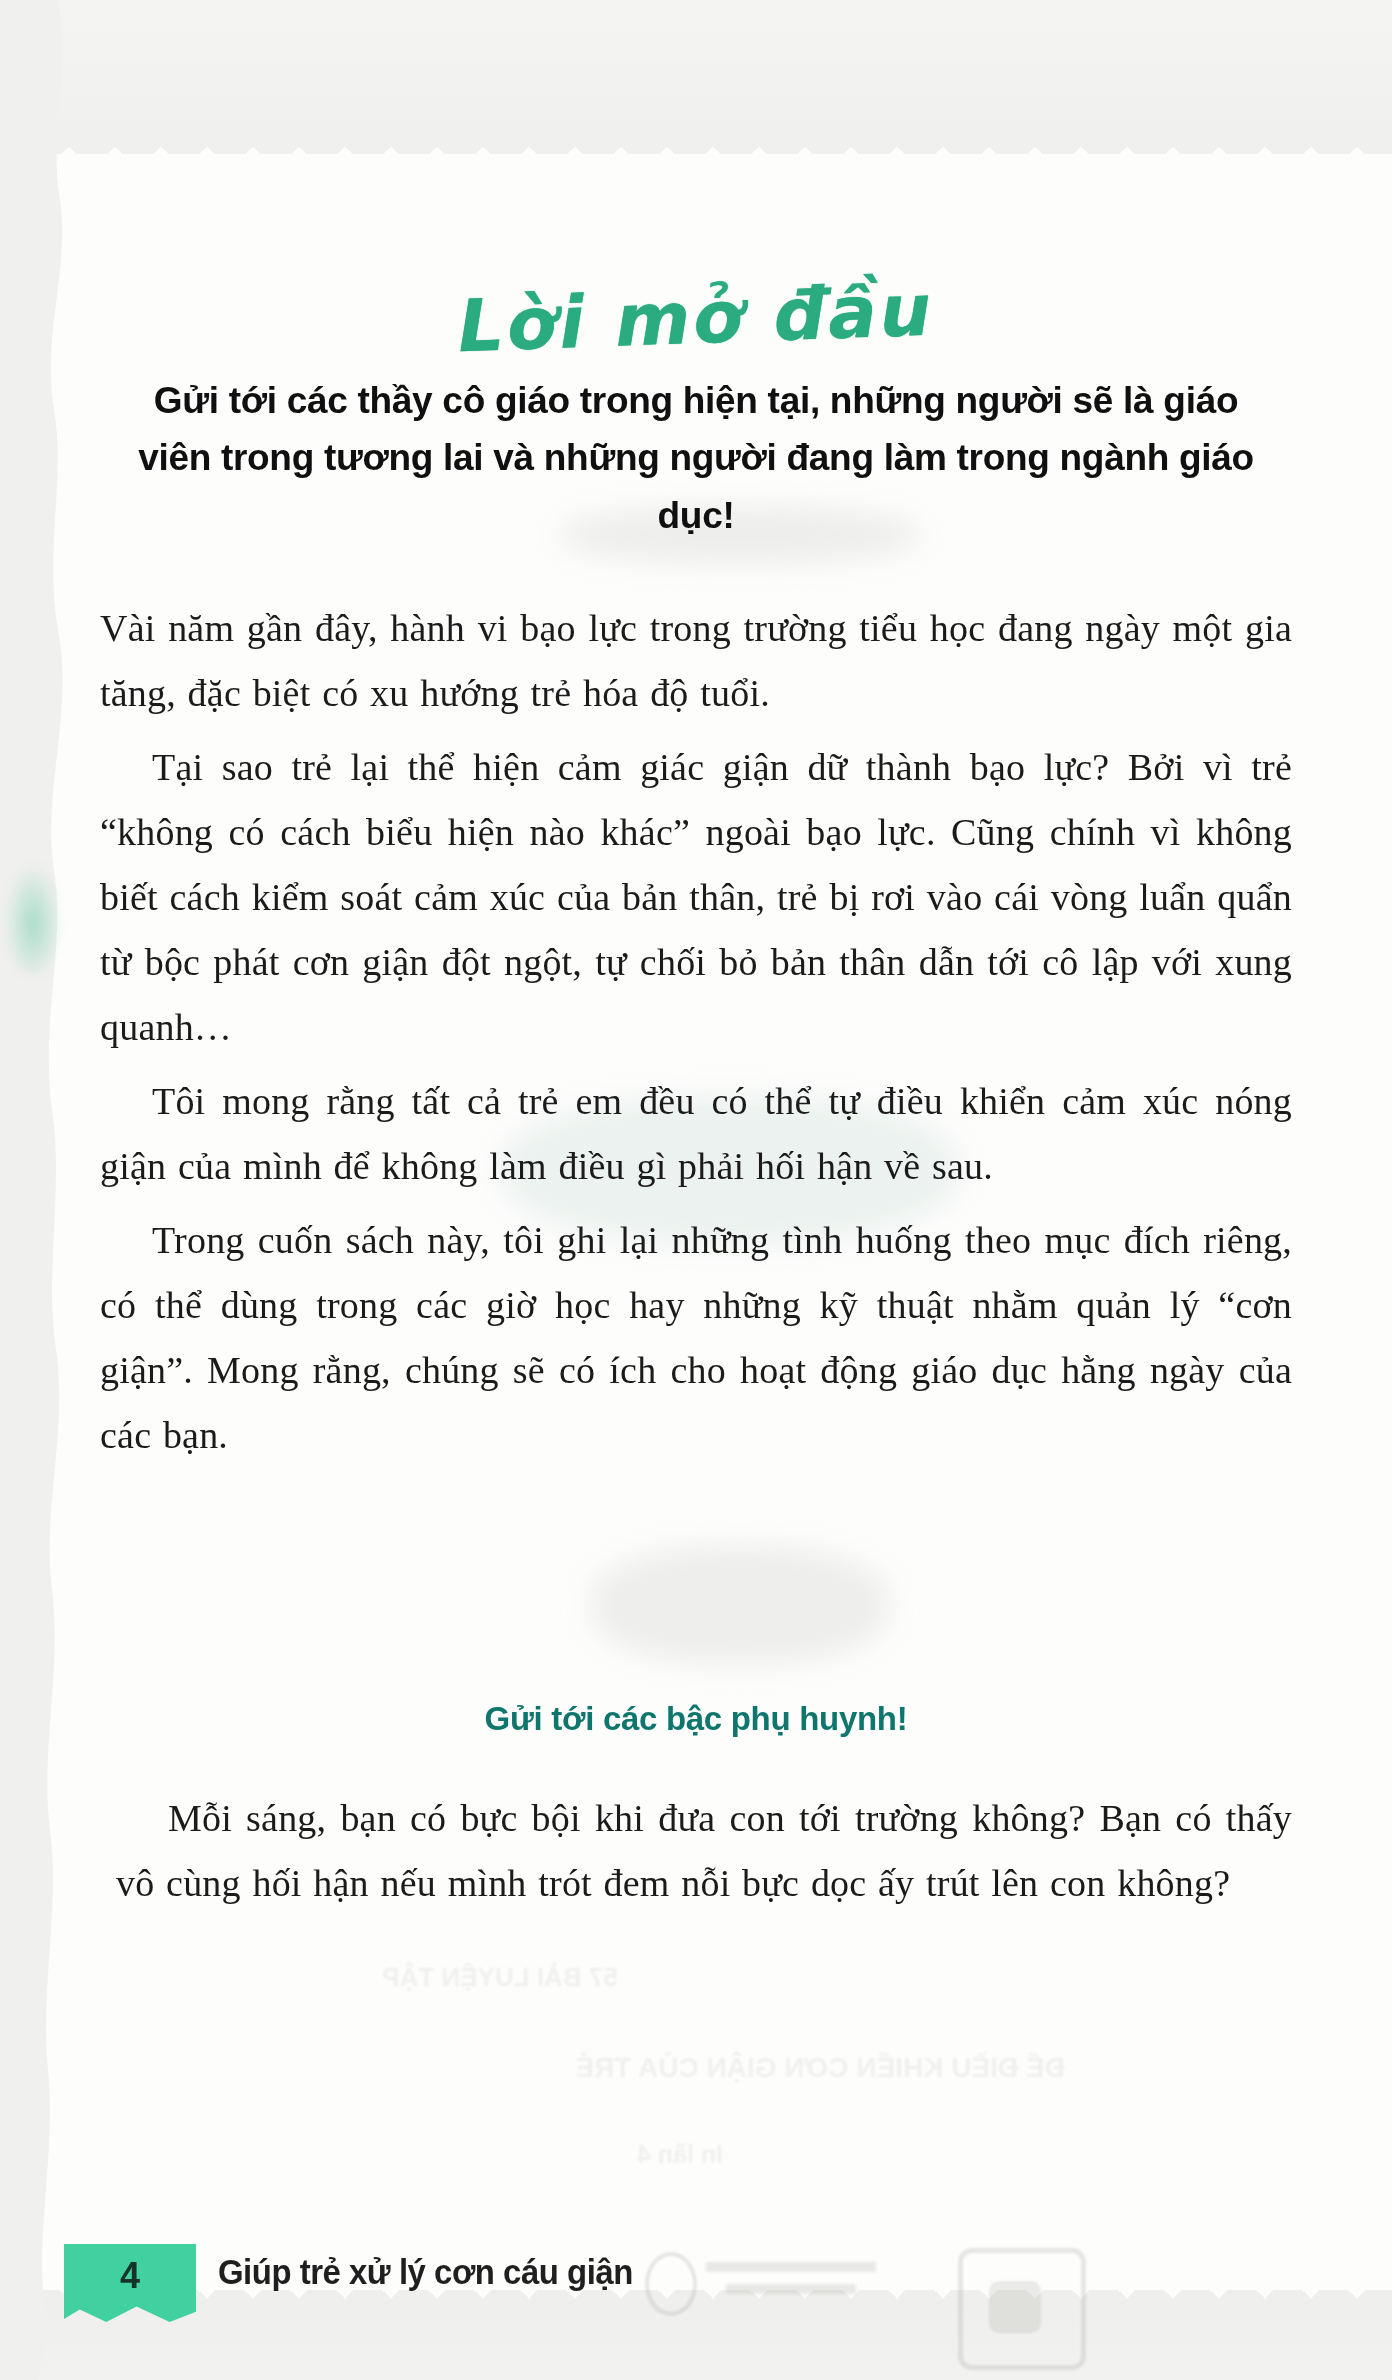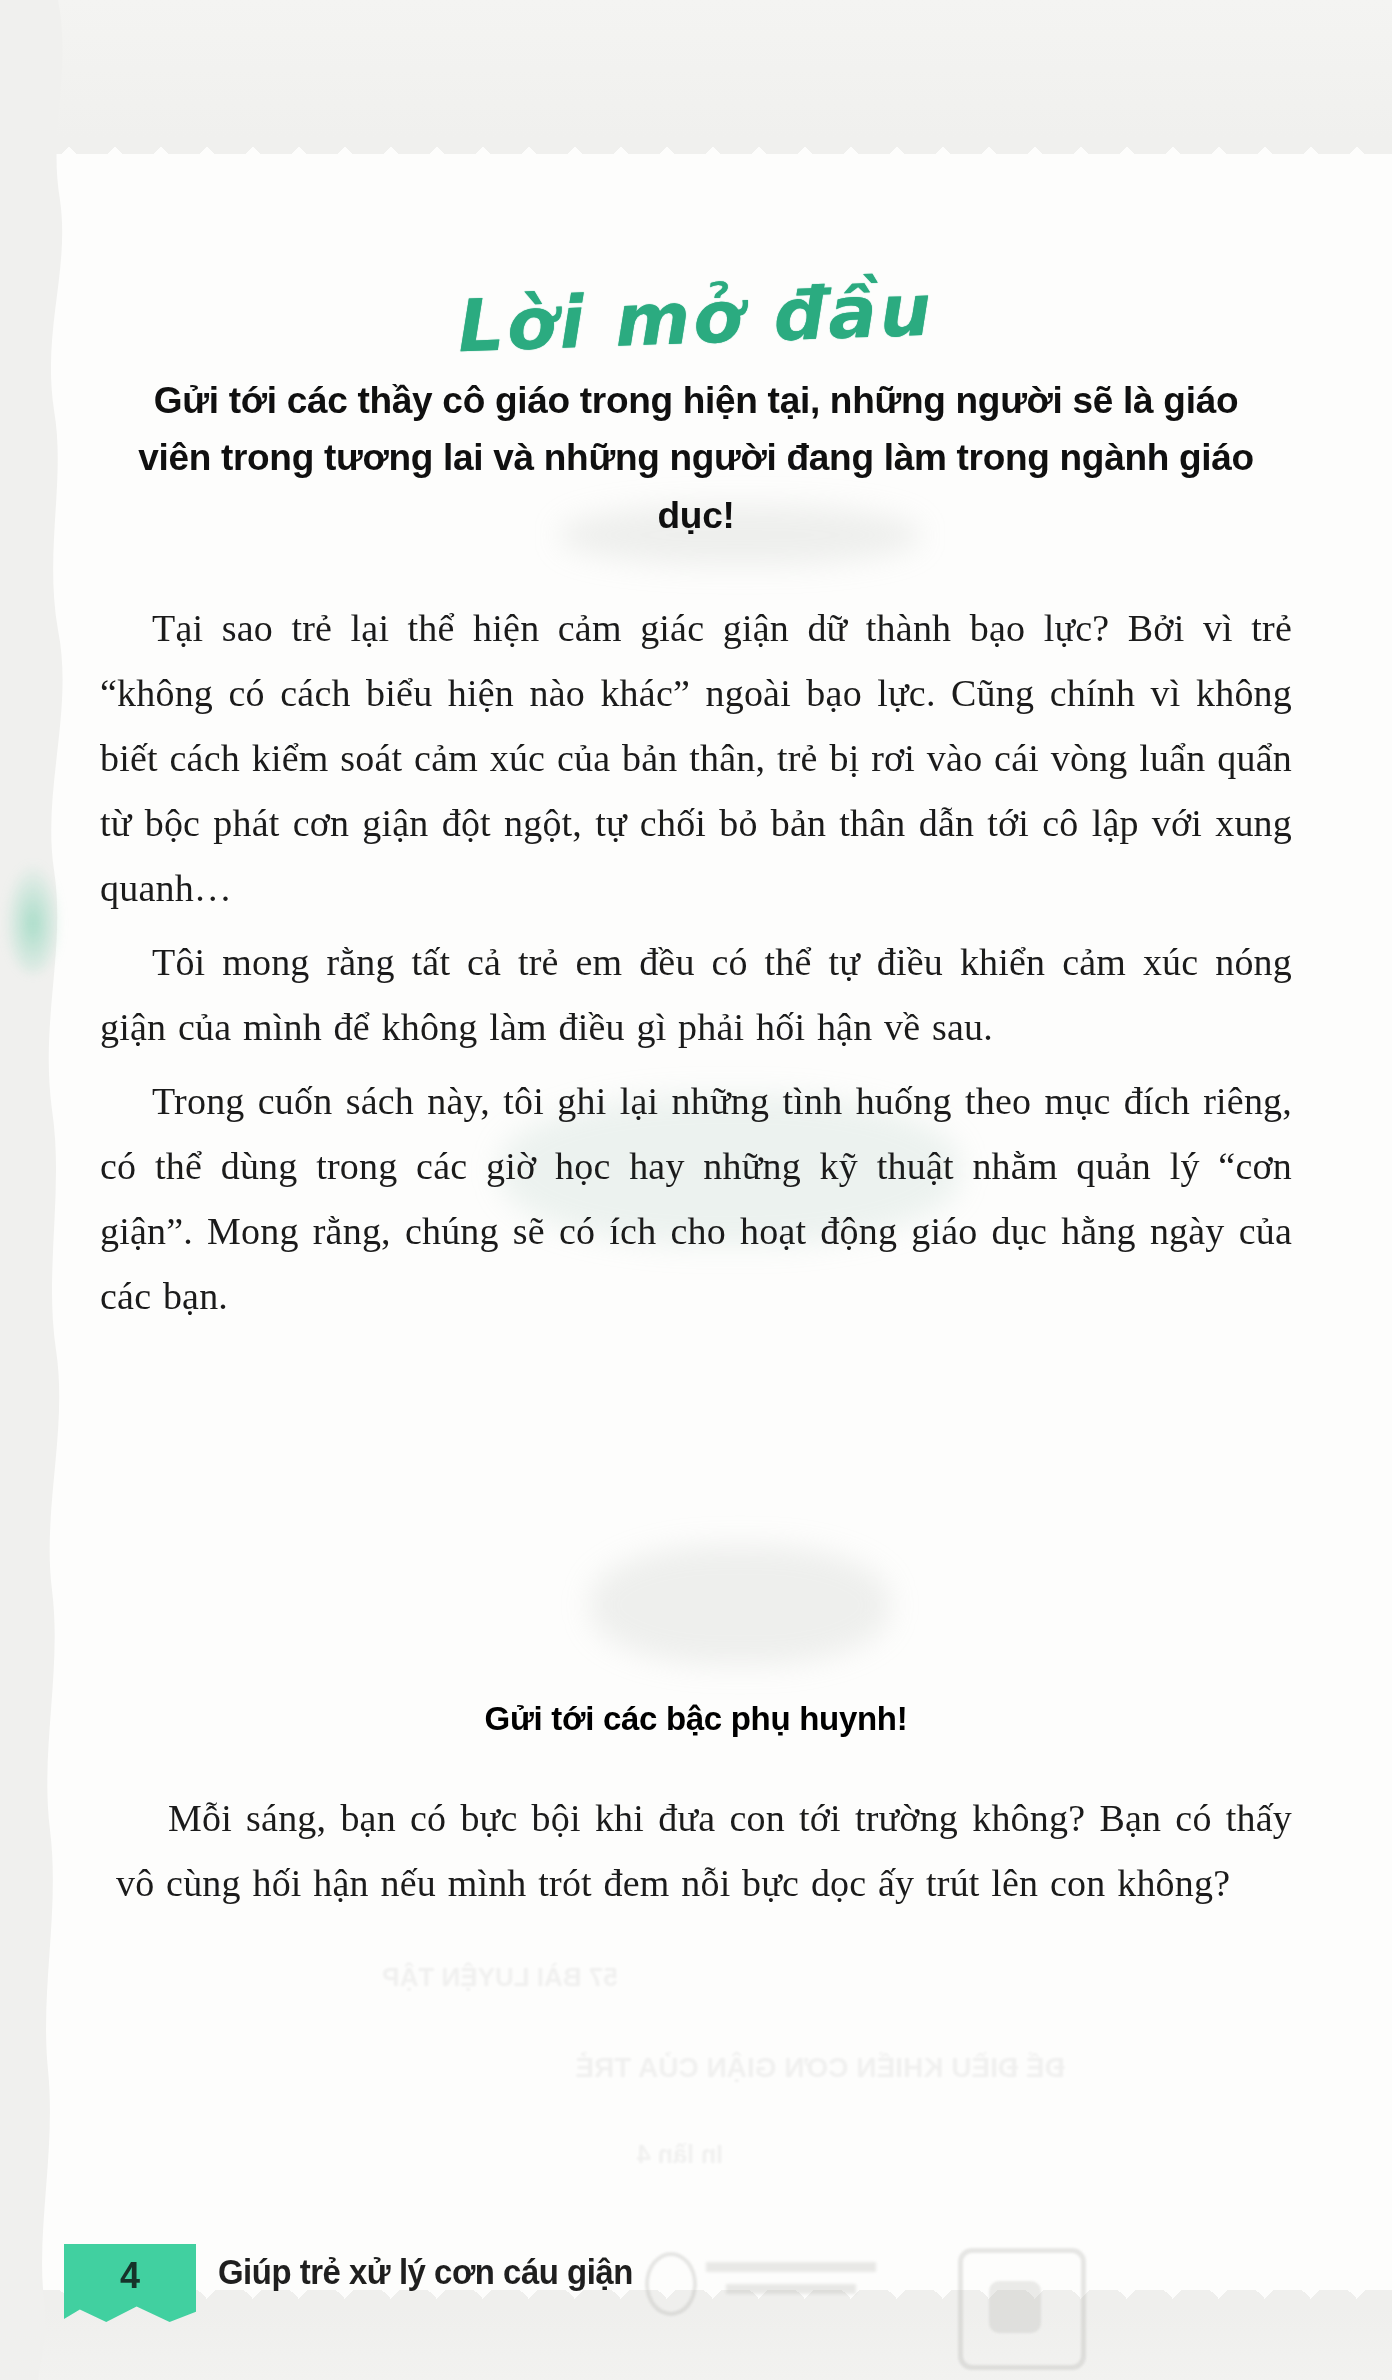--- a/index.html
+++ b/index.html
@@ -70,21 +70,21 @@
   .bodytext p { margin:0 0 9px 0; text-indent:52px; }
   .bodytext p.first { text-indent:0; }
 
   .parent-block {
     position:absolute; top:1700px; left:100px; width:1192px;
     color:#1b1b1b;
   }
   .parent-heading {
     margin:0 0 48px 0; text-align:center;
     font-family:"Liberation Sans","DejaVu Sans",sans-serif;
-    font-weight:700; font-size:33px; letter-spacing:-0.3px; color:#000000;
+    font-weight:700; font-size:33px; letter-spacing:-0.3px; color:#0f766e;
   }
   .parent-block p {
     margin:0 0 12px 16px; text-indent:52px;
     font-size:38px; line-height:65px;
     letter-spacing:0.2px; word-spacing:2px; text-align:justify;
   }
 
   
   .ribbon {
     position:absolute; left:64px; top:2244px; width:132px; height:78px;
@@ -159,20 +159,21 @@
 
   <div class="ghost-blob blob-a"></div>
   <div class="ghost-blob blob-b"></div>
   <div class="ghost-blob blob-c"></div>
 
   <h1 class="title">Lời mở đầu</h1>
 
   <p class="dedication">Gửi tới các thầy cô giáo trong hiện tại, những người sẽ là giáo viên trong tương lai và những người đang làm trong ngành giáo dục!</p>
 
   <div class="bodytext">
+    <p class="first">Vài năm gần đây, hành vi bạo lực trong trường tiểu học đang ngày một gia tăng, đặc biệt có xu hướng trẻ hóa độ tuổi.</p>
     <p>Tại sao trẻ lại thể hiện cảm giác giận dữ thành bạo lực? Bởi vì trẻ “không có cách biểu hiện nào khác” ngoài bạo lực. Cũng chính vì không biết cách kiểm soát cảm xúc của bản thân, trẻ bị rơi vào cái vòng luẩn quẩn từ bộc phát cơn giận đột ngột, tự chối bỏ bản thân dẫn tới cô lập với xung quanh…</p>
     <p>Tôi mong rằng tất cả trẻ em đều có thể tự điều khiển cảm xúc nóng giận của mình để không làm điều gì phải hối hận về sau.</p>
     <p>Trong cuốn sách này, tôi ghi lại những tình huống theo mục đích riêng, có thể dùng trong các giờ học hay những kỹ thuật nhằm quản lý “cơn giận”. Mong rằng, chúng sẽ có ích cho hoạt động giáo dục hằng ngày của các bạn.</p>
   </div>
 
   <div class="parent-block">
     <h2 class="parent-heading">Gửi tới các bậc phụ huynh!</h2>
     <p>Mỗi sáng, bạn có bực bội khi đưa con tới trường không? Bạn có thấy vô cùng hối hận nếu mình trót đem nỗi bực dọc ấy trút lên con không?</p>
   </div>
 

